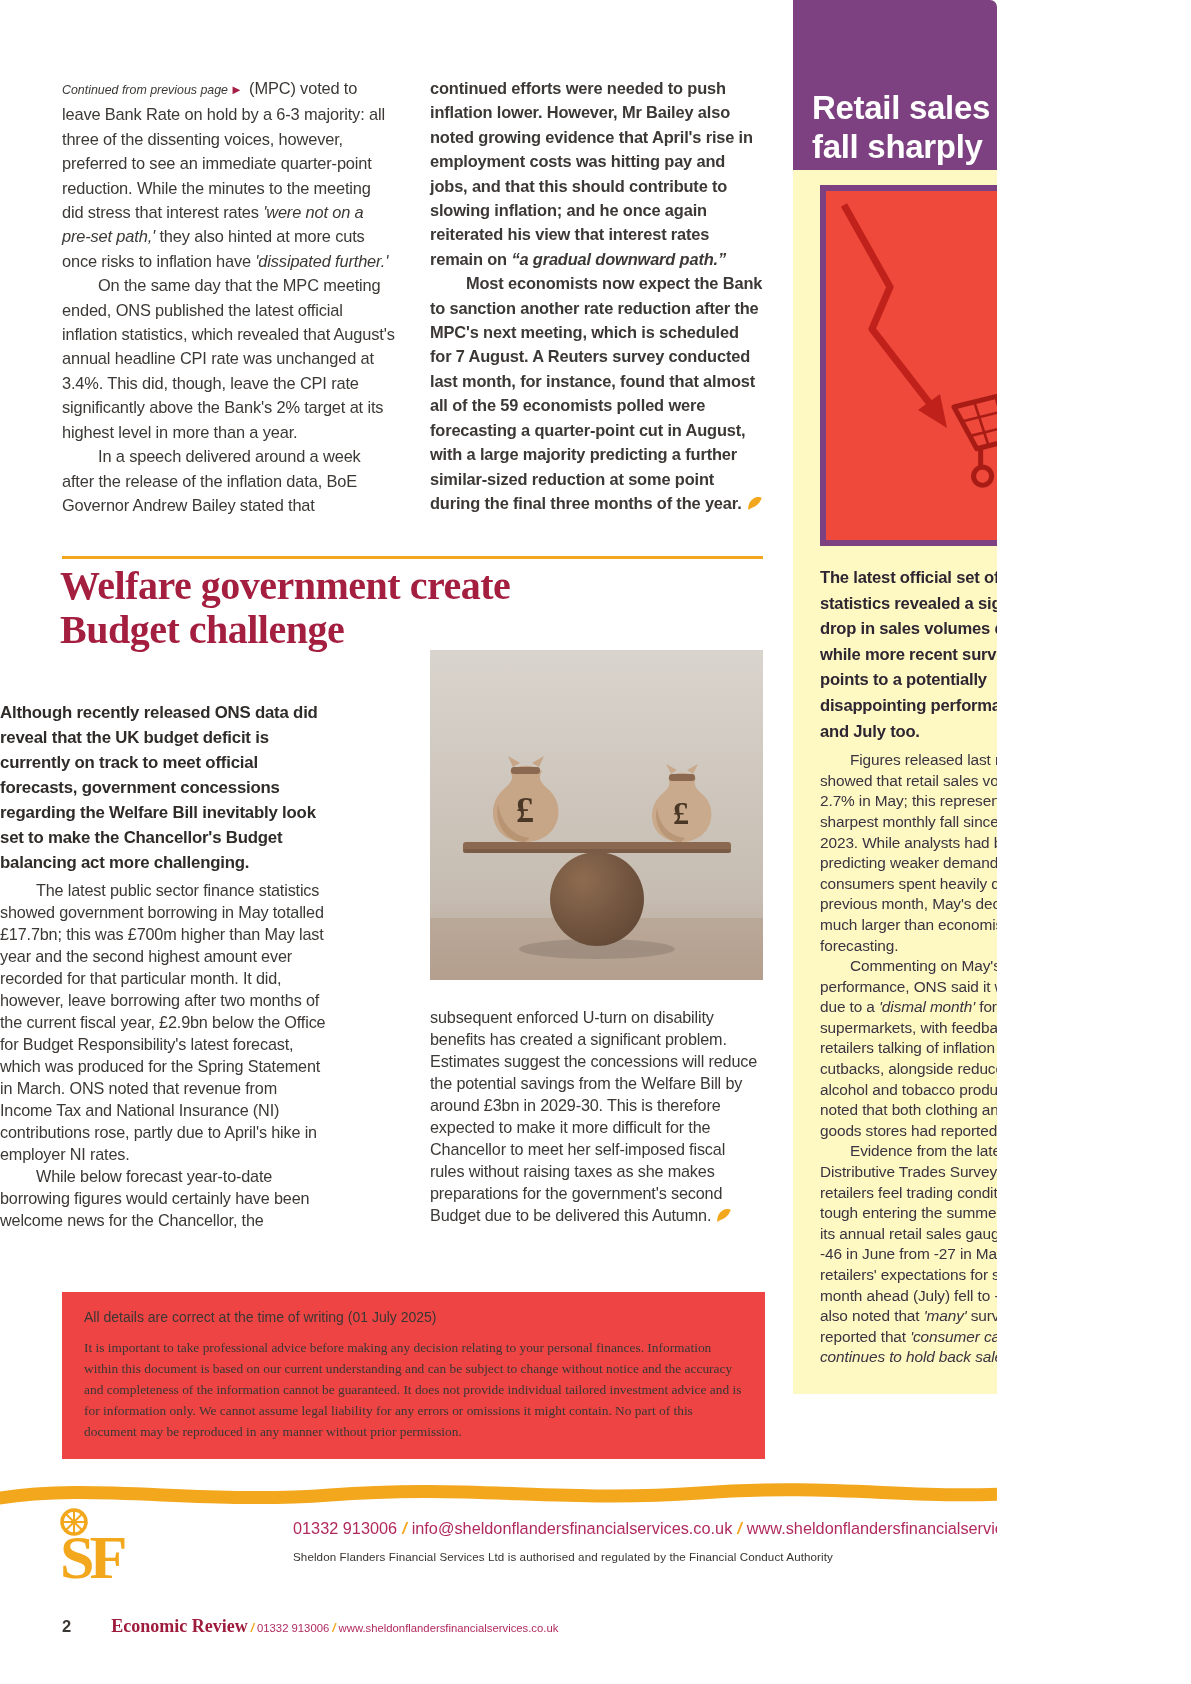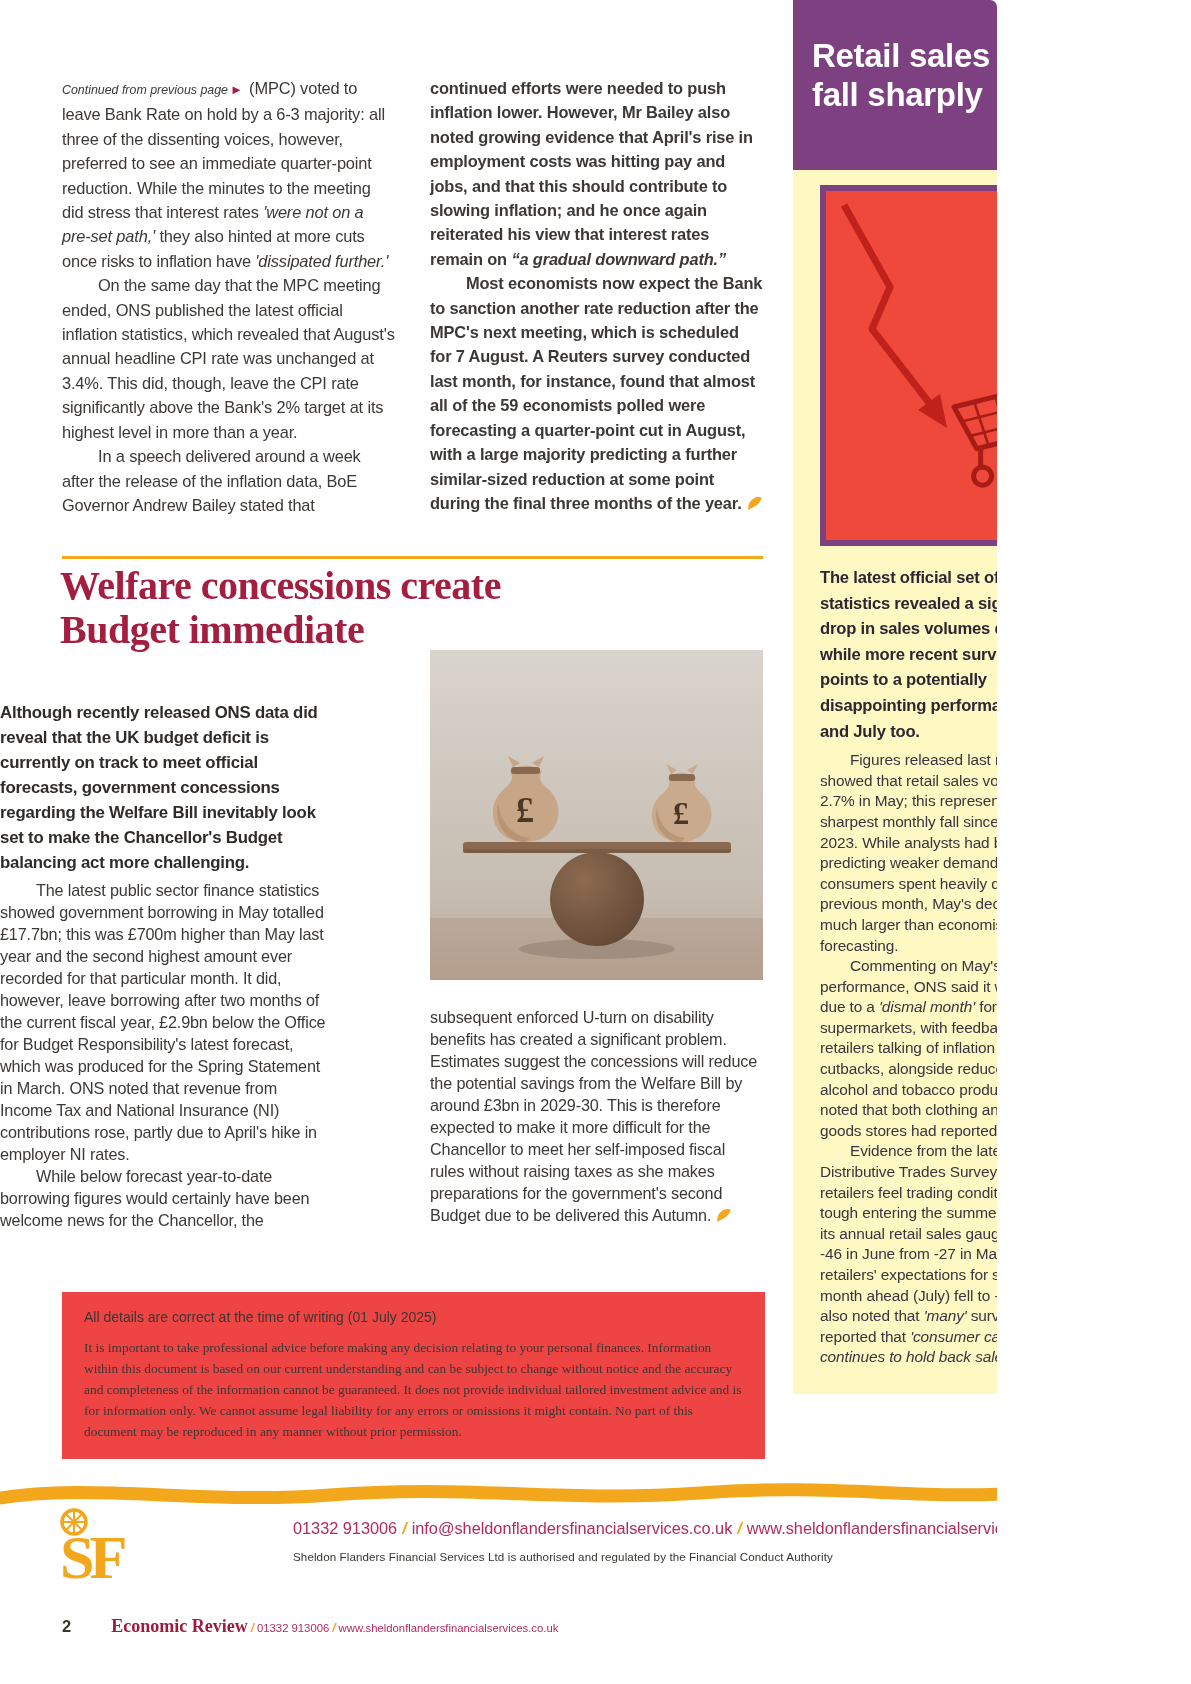--- a/index.html
+++ b/index.html
@@ -27,21 +27,21 @@
   #welfare-col1{top:700px;}
   #welfare-col2{left:430px;top:650px;}
   .intro{font-weight:bold;font-size:16.8px;line-height:25px;color:#2f2b28;letter-spacing:-0.2px;margin:0 0 4px;}
   #welfare-col1 .para,#welfare-col2 .para{font-size:16.2px;line-height:22px;}
   .photo{width:333px;height:330px;margin-bottom:26px;}
   .photo svg{display:block;width:100%;height:100%;}
 
   
   .sidebar{position:absolute;left:793px;top:0;width:330px;}
   .sidebar-header{box-sizing:border-box;height:170px;background:#7d4080;color:#ffffff;
-        padding:36px 12px 0 19px;font-weight:bold;font-size:33px;line-height:39px;letter-spacing:-0.3px;}
+        padding:88px 12px 0 19px;font-weight:bold;font-size:33px;line-height:39px;letter-spacing:-0.3px;}
   .sidebar-body{box-sizing:border-box;background:#fef9c3;padding:15px 27px 26px;min-height:1216px;}
   .sidebar-photo{box-sizing:border-box;width:296px;height:361px;border:6px solid #7d4080;margin-bottom:19px;}
   .sidebar-photo svg{display:block;width:100%;height:100%;}
   .sidebar-intro{font-weight:bold;font-size:16.6px;line-height:25.6px;color:#2d2531;margin:0 0 6px;letter-spacing:-0.2px;}
   .sidebar-body .para{font-size:15.4px;line-height:20.6px;color:#3a3340;letter-spacing:-0.1px;}
   .sidebar-body .para.indent{text-indent:30px;}
 
   
   .disclaimer{position:absolute;left:62px;top:1292px;width:703px;box-sizing:border-box;
         background:#ef4444;padding:17px 22px;color:#3a3734;}
@@ -78,21 +78,21 @@
       <p class="para indent"><span>In a speech delivered around a week after the release of the inflation data, BoE Governor Andrew Bailey stated that</span></p>
     </div>
   <div class="col" id="main-col2">
       <p class="para"><span>continued efforts were needed to push inflation lower. However, Mr Bailey also noted growing evidence that April's rise in employment costs was hitting pay and jobs, and that this should contribute to slowing inflation; and he once again reiterated his view that interest rates remain on </span><span class="it">“a gradual downward path.”</span></p>
       <p class="para indent"><span>Most economists now expect the Bank to sanction another rate reduction after the MPC's next meeting, which is scheduled for 7 August. A Reuters survey conducted last month, for instance, found that almost all of the 59 economists polled were forecasting a quarter-point cut in August, with a large majority predicting a further similar-sized reduction at some point during the final three months of the year.</span><span class="quill q-gold"><svg viewBox="0 0 20 18" xmlns="http://www.w3.org/2000/svg">
             <path d="M2.5,16.5 C2,10 5.5,3.5 12,1.5 C15,0.6 17.5,1.2 18.6,2.2 C17.6,6.5 14.5,10.5 10.5,12.5 C7.5,14 5,14.6 3.6,16.2 Z"></path>
           </svg></span></p>
     </div>
 
   <div id="rule-gold"></div>
-  <h1 id="welfare-headline">Welfare concessions create Budget immediate</h1>
+  <h1 id="welfare-headline">Welfare government create Budget challenge</h1>
 
   <div class="col" id="welfare-col1">
     <p class="intro">Although recently released ONS data did reveal that the UK budget deficit is currently on track to meet official forecasts, government concessions regarding the Welfare Bill inevitably look set to make the Chancellor's Budget balancing act more challenging.</p>
     <div>
         <p class="para indent"><span>The latest public sector finance statistics showed government borrowing in May totalled £17.7bn; this was £700m higher than May last year and the second highest amount ever recorded for that particular month. It did, however, leave borrowing after two months of the current fiscal year, £2.9bn below the Office for Budget Responsibility's latest forecast, which was produced for the Spring Statement in March. ONS noted that revenue from Income Tax and National Insurance (NI) contributions rose, partly due to April's hike in employer NI rates.</span></p>
         <p class="para indent"><span>While below forecast year-to-date borrowing figures would certainly have been welcome news for the Chancellor, the</span></p>
       </div>
   </div>
 
   <div class="col" id="welfare-col2">

